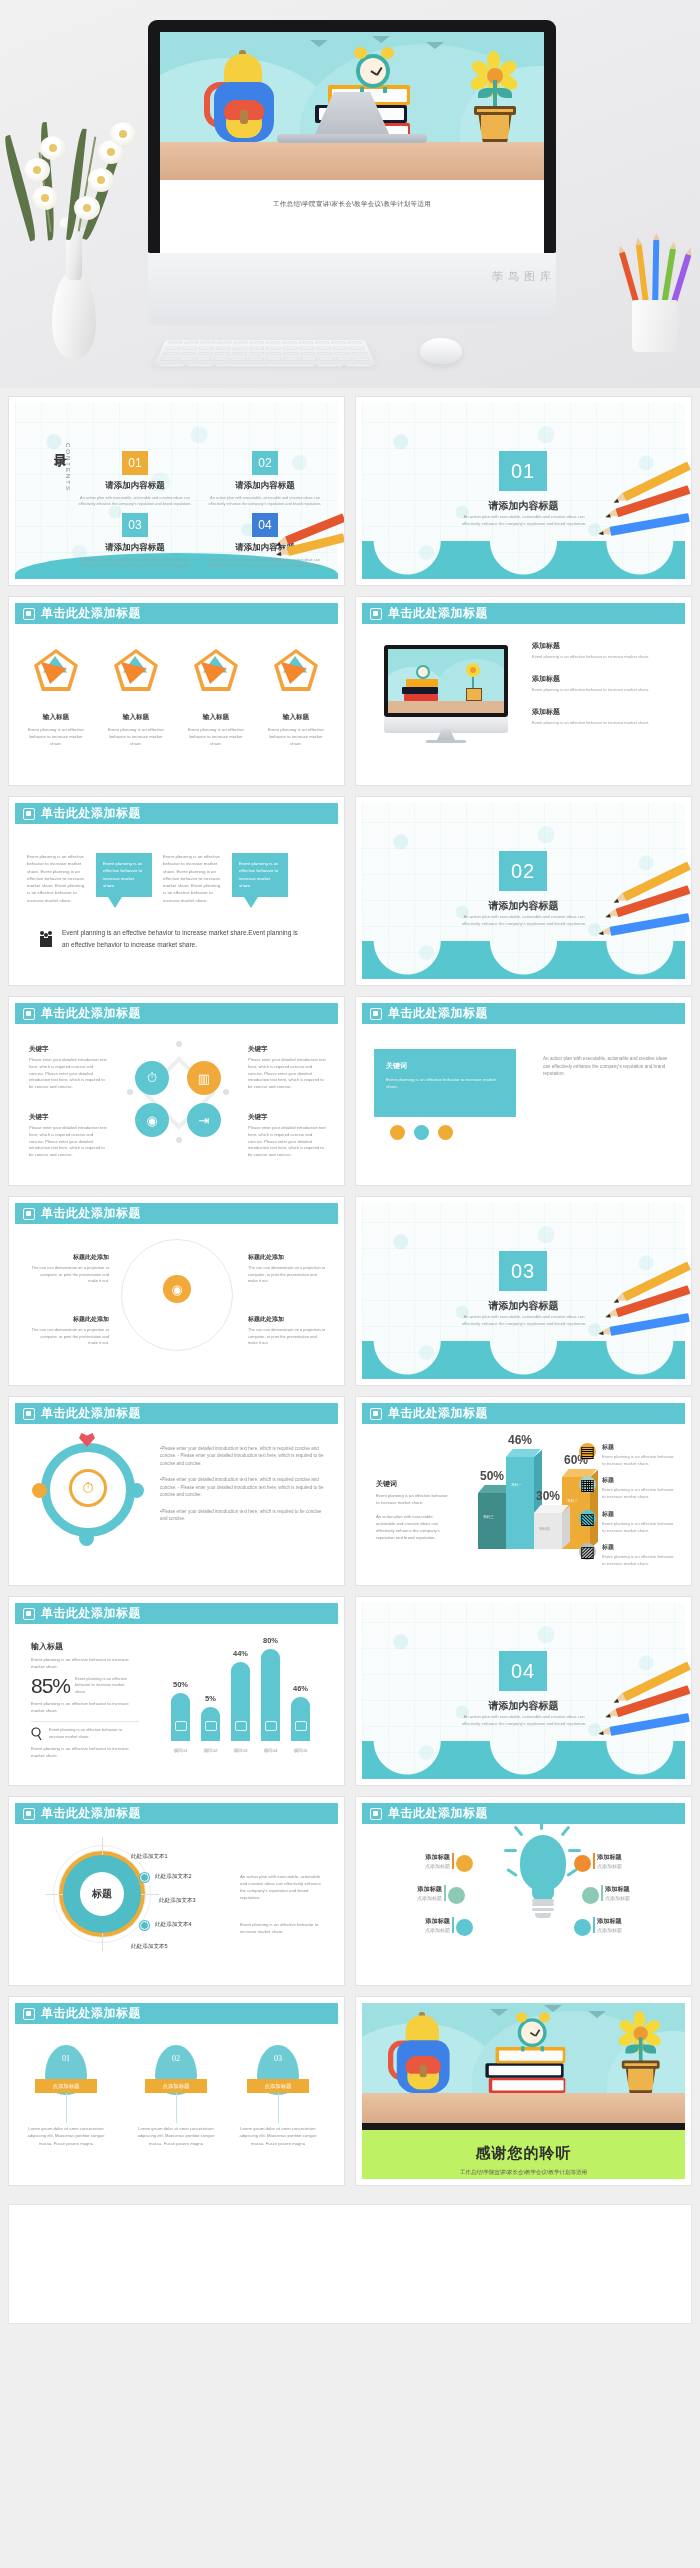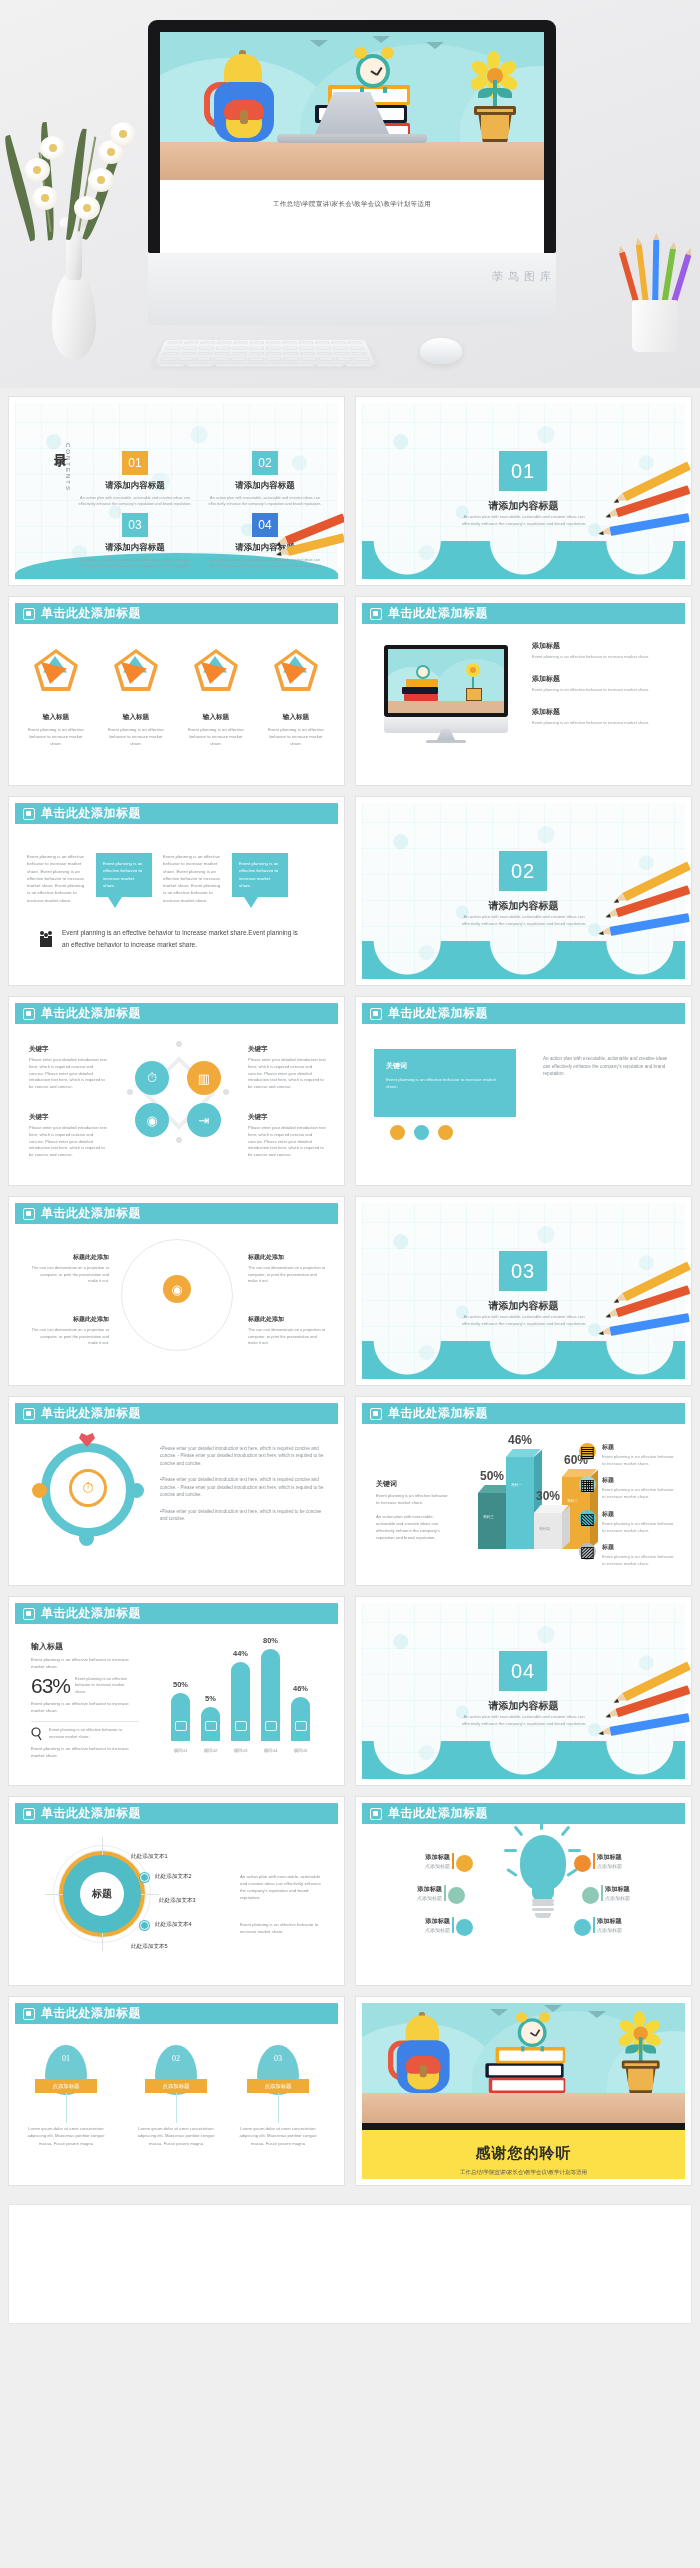--- a/index.html
+++ b/index.html
@@ -345,21 +345,21 @@
   .mini-inner { background:#9ee0e2; position:relative; overflow:hidden; }
   .mini-chin { height:16px; background:linear-gradient(180deg,#f0f1f3,#d8dade); border-radius:0 0 3px 3px; position:relative; }
   .mini-stand { position:absolute; left:50%; transform:translateX(-50%); width:18px;height:11px;
                 background:linear-gradient(180deg,#d6d9de,#bcc1c8); clip-path:polygon(28% 0,72% 0,100% 100%,0 100%); }
   .mini-base { position:absolute; left:50%; transform:translateX(-50%); width:40px;height:3px;border-radius:2px;background:#c2c7ce; }
 
   .addt { font-size:7px; font-weight:bold; color:#3d3d3d; }
   .addp { font-size:4.1px; color:#9aa0a4; line-height:1.65; margin-top:3px; }
 
   
-  .artslide { position:absolute; inset:6px; background:#fde047; overflow:hidden; }
+  .artslide { position:absolute; inset:6px; background:#bef264; overflow:hidden; }
   .art2 { position:relative; width:100%; height:120px; background:#9ee0e2; overflow:hidden; }
   .art2cap { text-align:center; padding-top:14px; }
   .art2cap .t1 { font-size:15px; font-weight:bold; color:#2d2d2d; letter-spacing:1px; }
   .art2cap .t2 { font-size:5.5px; color:#5a5a5a; margin-top:6px; }
 
   
   .promo-wrap { padding: 18px 8px 0 8px; }
   .promo1 {
     height:54px; background:#16b183; display:flex; align-items:center; justify-content:center;
     color:#fff; font-size:24px; font-weight:bold; letter-spacing:.5px;
@@ -957,21 +957,21 @@
   <div class="slide">
     <div class="slide-pad"></div>
     <div class="sbar">
       <span class="bicon"></span>
       <span class="btxt">单击此处添加标题</span>
     </div>
     <div style="position:absolute;left:22px;top:44px;width:108px">
       <div class="cn-title" style="font-size:8px">输入标题</div>
       <div class="en-body" style="font-size:4.4px;margin-top:4px">Event planning is an effective behavior to increase market share.</div>
       <div style="display:flex;align-items:center;gap:5px;margin-top:3px">
-        <div style="font-size:21px;color:#333;letter-spacing:-1px">63%</div>
+        <div style="font-size:21px;color:#333;letter-spacing:-1px">85%</div>
         <div class="en-body" style="font-size:4px;width:52px">Event planning is an effective behavior to increase market share.</div>
       </div>
       <div class="en-body" style="font-size:4.4px;margin-top:2px">Event planning is an effective behavior to increase market share.</div>
       <div style="border-top:1px solid #e6e6e8;margin:7px 0 5px 0"></div>
       <div style="display:flex;gap:6px;align-items:flex-start">
         <svg width="12" height="14" viewBox="0 0 12 14">
           <circle cx="5" cy="5" r="4" fill="none" stroke="#2b2b2b" stroke-width="1.2"></circle>
           <line x1="7" y1="8" x2="10" y2="13" stroke="#2b2b2b" stroke-width="1.2"></line>
         </svg>
         <div class="en-body" style="font-size:4px;width:84px">Event planning is an effective behavior to increase market share.</div>

